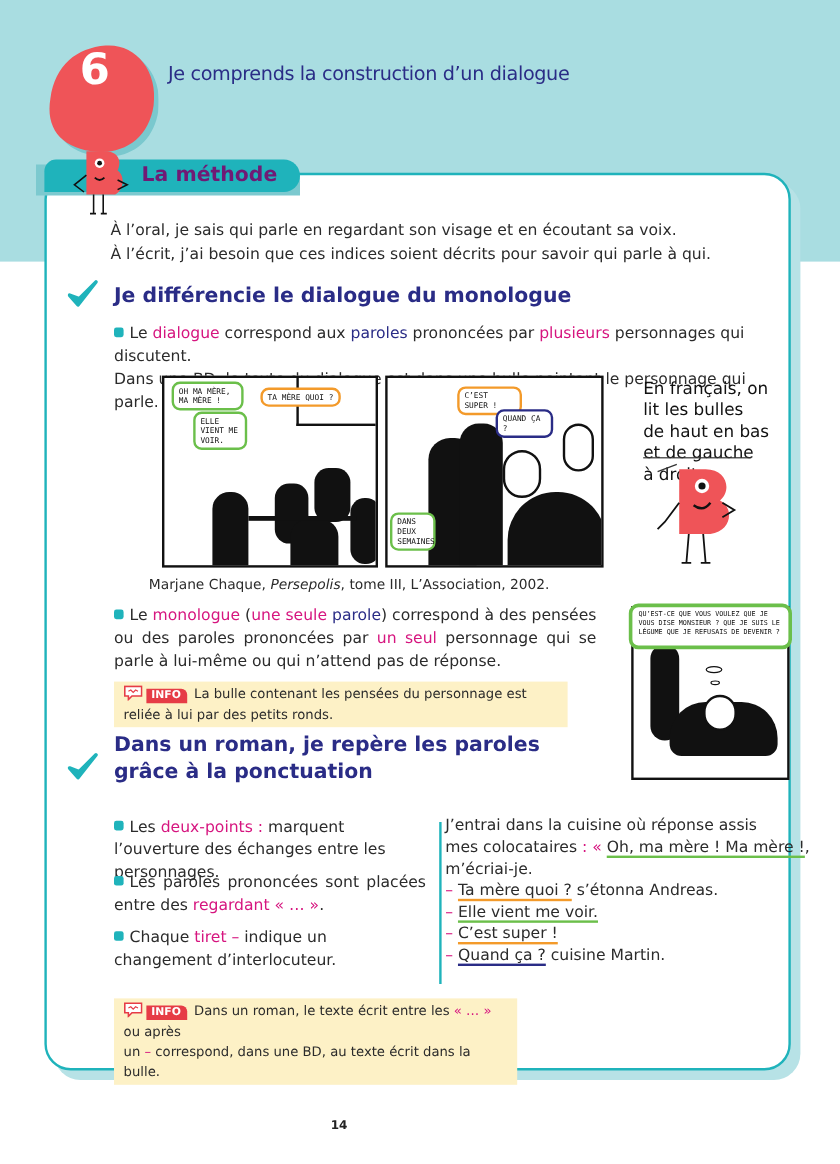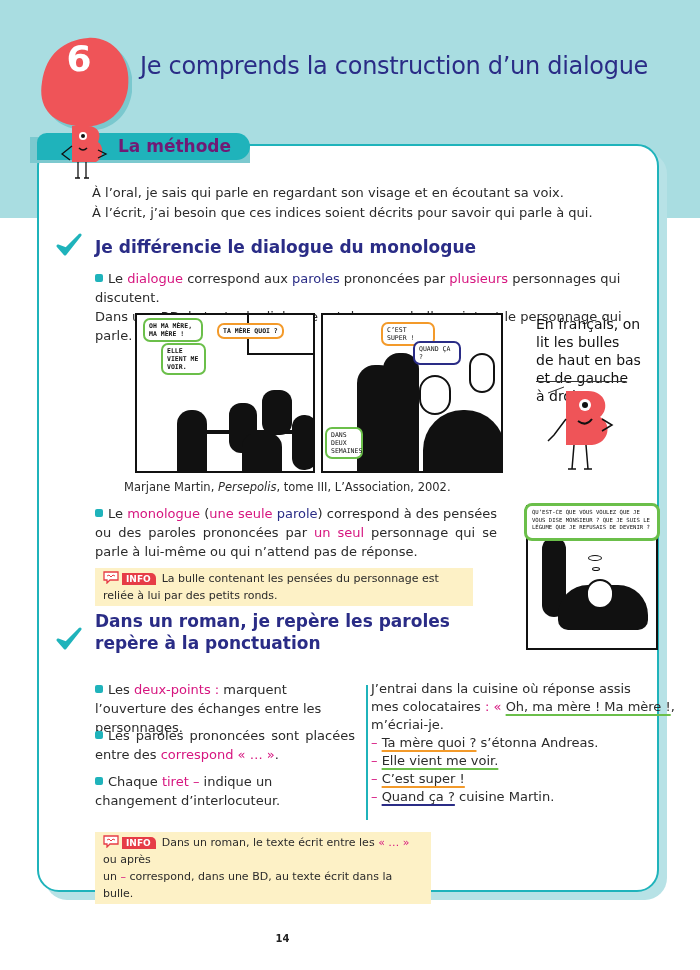--- a/index.html
+++ b/index.html
@@ -4,21 +4,21 @@
 <style>
   * { box-sizing: border-box; margin: 0; padding: 0; }
   html, body { width: 700px; height: 970px; background: #ffffff; overflow: hidden; }
   body { position: relative; font-family: "DejaVu Sans", sans-serif; color: #2b2b2b; }
 
   .top-band { position: absolute; left: 0; top: 0; width: 700px; height: 218px; background: #a9dde1; }
 
   .chapter-blob { position: absolute; left: 36px; top: 30px; width: 96px; height: 100px; }
   .chapter-num { position: absolute; left: 36px; top: 38px; width: 86px; text-align: center; color: #fff; font-weight: bold; font-size: 36px; font-family: "DejaVu Sans", sans-serif; }
 
-  .page-title { position: absolute; left: 140px; top: 52px; font-size: 24px; color: #2a2c86; font-family: "DejaVu Sans", sans-serif; letter-spacing: -0.3px; }
+  .page-title { position: absolute; left: 140px; top: 52px; font-size: 16px; color: #2a2c86; font-family: "DejaVu Sans", sans-serif; letter-spacing: -0.3px; }
 
   .card-shadow { position: absolute; left: 45px; top: 152px; width: 622px; height: 748px; background: #b7e2e6; border-radius: 22px; }
   .card { position: absolute; left: 37px; top: 144px; width: 622px; height: 748px; background: #fff; border: 2px solid #1fb3bb; border-radius: 22px; }
 
   .tab-shadow { position: absolute; left: 30px; top: 137px; width: 220px; height: 26px; background: #7cc9cf; border-radius: 0 14px 0 0; }
   .tab { position: absolute; left: 37px; top: 133px; width: 213px; height: 27px; background: #1fb3bb; border-radius: 10px 14px 14px 0; }
   .tab-label { position: absolute; left: 118px; top: 136px; color: #701a75; font-weight: bold; font-size: 17px; }
 
   .mascot-top { position: absolute; left: 58px; top: 124px; width: 50px; height: 60px; }
 
@@ -97,21 +97,21 @@
 <svg class="check" style="left:56px; top:233px;" viewBox="0 0 26 24">
   <path d="M2 13 L9 21 L24 2 L10 16 Z" fill="#1fb3bb" stroke="#1fb3bb" stroke-width="3" stroke-linejoin="round"></path>
 </svg>
 <div class="section-title" style="left:95px; top:236px;">Je différencie le dialogue du monologue</div>
 
 <div class="para" style="left:95px; top:269px; width:560px;">
   <span class="bullet"></span><span>Le </span><span class="pink">dialogue</span><span> correspond aux </span><span class="navy">paroles</span><span> prononcées par </span><span class="pink">plusieurs</span><span> personnages qui discutent.</span><br>
   <span>Dans une BD, le texte du dialogue est dans une bulle pointant le personnage qui parle.</span>
 </div>
 
-<div class="comic" style="left:135px; top:313px; width:180px; height:160px;font-weight:bold;">
+<div class="comic" style="left:135px; top:313px; width:180px; height:160px;">
   <div class="fig" style="left:40px; top:95px; width:30px; height:65px; border-radius:14px 14px 4px 4px;"></div>
   <div class="fig" style="left:92px; top:88px; width:28px; height:50px; border-radius:12px;"></div>
   <div class="fig" style="left:125px; top:75px; width:30px; height:45px; border-radius:12px;"></div>
   <div class="fig" style="left:105px; top:118px; width:40px; height:42px; border-radius:14px 14px 0 0;"></div>
   <div class="fig" style="left:155px; top:100px; width:25px; height:55px; border-radius:12px;"></div>
   <div style="position:absolute; left:70px; top:115px; width:90px; height:4px; background:#111;"></div>
   <div style="position:absolute; left:110px; top:0; width:70px; height:40px; border-left:2px solid #111; border-bottom:2px solid #111;"></div>
   <div class="bubble" style="left:6px; top:3px; width:60px;">Oh ma mère, ma mère !</div>
   <div class="bubble orange" style="left:80px; top:8px; width:67px;">Ta mère quoi ?</div>
   <div class="bubble" style="left:24px; top:28px; width:45px;">Elle vient me voir.</div>
@@ -121,21 +121,21 @@
   <div class="fig" style="left:34px; top:50px; width:40px; height:110px; border-radius:18px 18px 0 0;"></div>
   <div class="fig" style="left:60px; top:38px; width:36px; height:122px; border-radius:16px 16px 0 0;"></div>
   <div class="fig" style="left:100px; top:95px; width:82px; height:65px; border-radius:40px 40px 0 0;"></div>
   <div style="position:absolute; left:96px; top:60px; width:32px; height:40px; background:#fff; border:2px solid #111; border-radius:16px;"></div>
   <div style="position:absolute; left:146px; top:38px; width:26px; height:40px; background:#fff; border:2px solid #111; border-radius:13px;"></div>
   <div class="bubble orange" style="left:58px; top:7px; width:54px;">C’est super !</div>
   <div class="bubble blue" style="left:90px; top:26px; width:48px;">Quand ça ?</div>
   <div class="bubble" style="left:2px; top:112px; width:38px;">Dans deux semaines.</div>
 </div>
 
-<div class="caption"><span>Marjane Martin, </span><i>Persepolis</i><span>, tome III, L’Association, 2002.</span></div>
+<div class="caption"><span>Marjane Chaque, </span><i>Persepolis</i><span>, tome III, L’Association, 2002.</span></div>
 
 <div class="side-note">En français, on lit les bulles de haut en bas et de gauche à droite.</div>
 <div class="side-note-line"></div>
 <svg class="mascot-big" viewBox="0 0 90 90">
   <path d="M24 2 L8 8" stroke="#333" stroke-width="1" fill="none"></path>
   <path d="M26 6 L48 6 C66 6 70 24 60 32 C72 38 70 58 52 60 L26 60 Z" fill="#ef5458"></path>
   <circle cx="45" cy="20" r="6" fill="#fff"></circle>
     <circle cx="45" cy="20" r="3" fill="#111"></circle>
   <path d="M38 36 Q46 42 52 34" stroke="#111" stroke-width="2" fill="none"></path>
   <path d="M26 34 L14 50 L8 56" stroke="#111" stroke-width="1.5" fill="none"></path>
@@ -161,28 +161,28 @@
       <path d="M1 1 H15 V9 H7 L4 12 L4 9 H1 Z" fill="#fff" stroke="#e63c46" stroke-width="1.3"></path>
       <path d="M4 5 L6 4 L8 6 L10 4 L12 5" stroke="#e63c46" stroke-width="1" fill="none"></path>
     </svg><span class="info-badge">INFO</span><span>La bulle contenant les pensées du personnage est reliée à lui par des petits ronds.</span>
 </div>
 
 <svg class="check" style="left:56px; top:627px;" viewBox="0 0 26 24">
   <path d="M2 13 L9 21 L24 2 L10 16 Z" fill="#1fb3bb" stroke="#1fb3bb" stroke-width="3" stroke-linejoin="round"></path>
 </svg>
 <div class="section-title" style="left:95px; top:610px;">
   <div>Dans un roman, je repère les paroles</div>
-  <div>repère à la ponctuation</div>
+  <div>grâce à la ponctuation</div>
 </div>
 
 <div class="para" style="left:95px; top:680px; width:260px;">
   <span class="bullet"></span><span>Les </span><span class="pink">deux-points :</span><span> marquent l’ouverture des échanges entre les personnages.</span>
 </div>
 <div class="para" style="left:95px; top:726px; width:260px; text-align:justify;">
-  <span class="bullet"></span><span>Les paroles prononcées sont placées entre des </span><span class="pink">correspond « … »</span><span>.</span>
+  <span class="bullet"></span><span>Les paroles prononcées sont placées entre des </span><span class="pink">regardant « … »</span><span>.</span>
 </div>
 <div class="para" style="left:95px; top:772px; width:260px;">
   <span class="bullet"></span><span>Chaque </span><span class="pink">tiret –</span><span> indique un changement d’interlocuteur.</span>
 </div>
 
 <div class="vert-bar"></div>
 <div class="novel">
   <div>J’entrai dans la cuisine où réponse assis</div>
   <div><span>mes colocataires </span><span class="pink">:</span><span class="pink"> «</span> <span class="u-green">Oh, ma mère ! Ma mère !</span><span>,</span></div>
   <div>m’écriai-je.</div>

